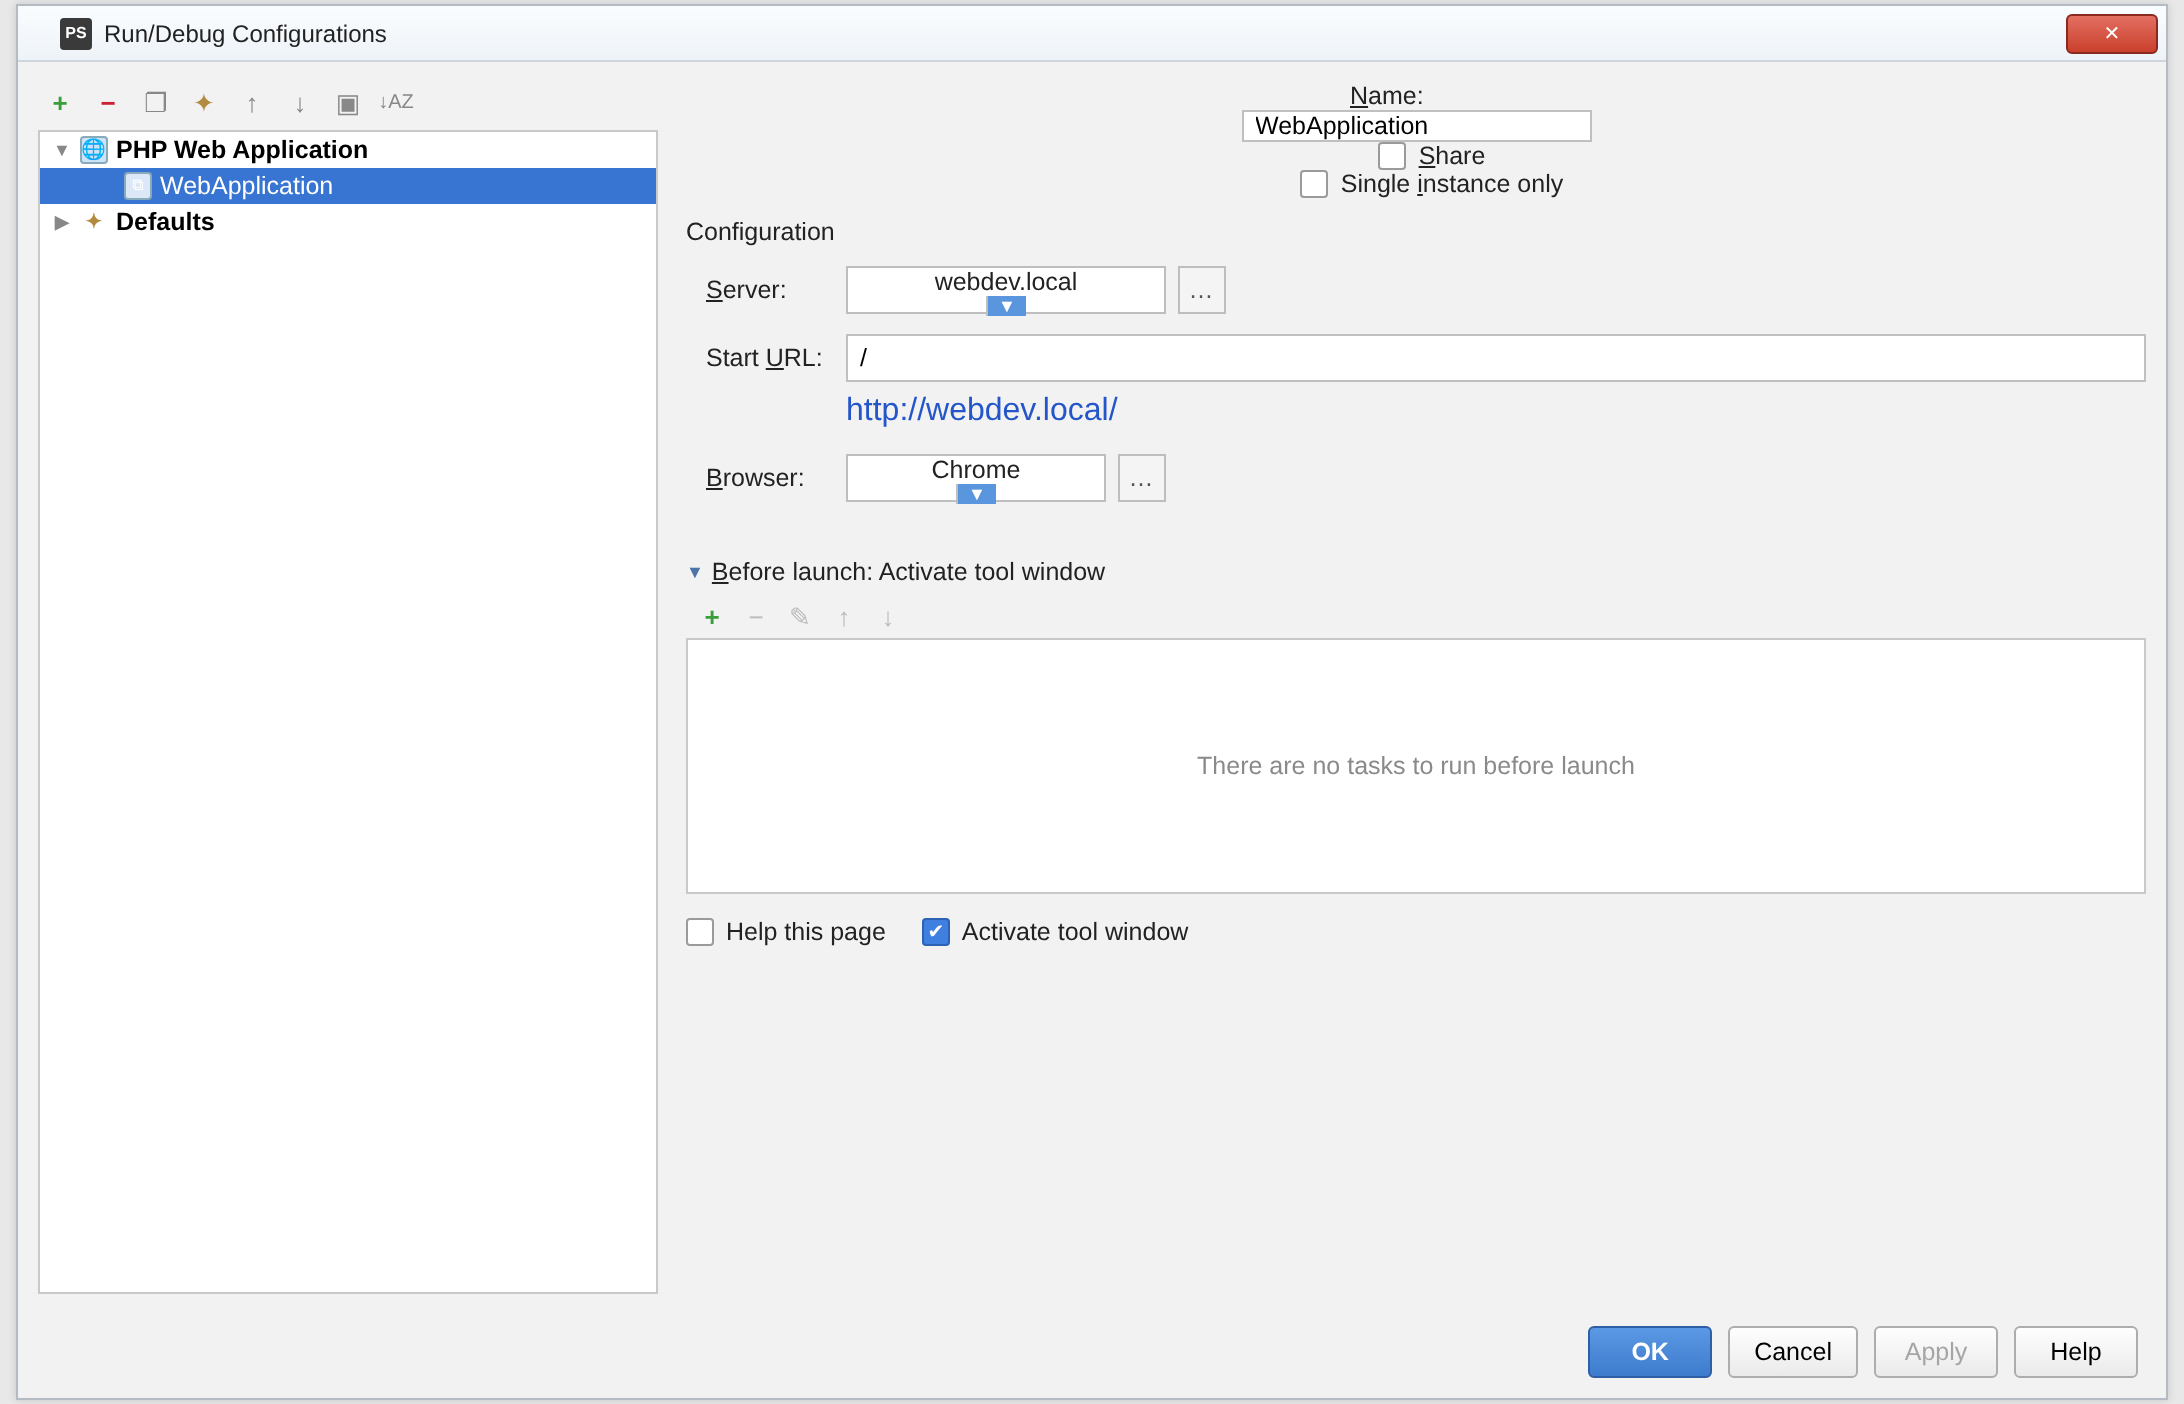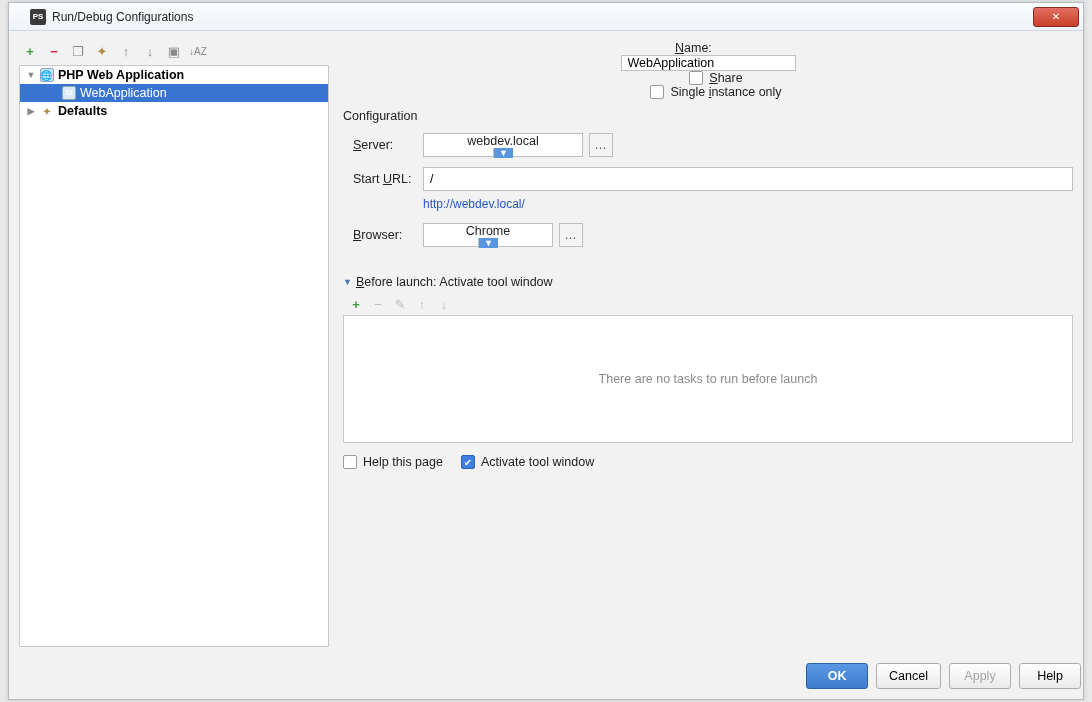--- a/index.html
+++ b/index.html
@@ -39,32 +39,32 @@
 .chkbox.on { background: #3e7fe0; border-color: #2e63b3; }
 
 .section-title { font-size: 12.5px; margin: 2px 0 10px 0; }
 .form-row { display: flex; align-items: center; margin-bottom: 10px; }
 .form-lbl { width: 70px; }
 .combo { display: flex; height: 24px; border: 1px solid #bebebe; background: #fff; align-items: center; flex-direction: column; }
 .combo .combo-icn { width: 16px; height: 16px; margin: 0 4px; border-radius: 50%; }
 .combo .combo-text { flex: 1; padding: 0 4px; }
 .combo .combo-arrow { width: 20px; height: 100%; background: #5a96de; color: #fff; display: flex; align-items: center; justify-content: center; font-size: 9px; border-left: 1px solid #bebebe; }
 .mini-btn { width: 24px; height: 24px; border: 1px solid #bebebe; background: #f4f4f4; margin-left: 6px; display: flex; align-items: center; justify-content: center; cursor: pointer; letter-spacing: 1px; color: #555; }
-.url-link { color: #2556c9; font-size: 12px; margin-left: 70px; margin-top: -4px; margin-bottom: 12px; }
+.url-link { color: #2556c9; font-size: 16px; margin-left: 70px; margin-top: -4px; margin-bottom: 12px; }
 
 .disclosure { color: #4c74a8; font-size: 9px; margin-right: 4px; }
 .before-launch-title { margin-top: 18px; margin-bottom: 6px; display: flex; align-items: center; }
 .bl-toolbar { display: flex; gap: 8px; padding: 2px 0 4px 6px; }
 .bl-btn { width: 14px; height: 14px; display: flex; align-items: center; justify-content: center; color: #bbb; font-size: 13px; cursor: pointer; }
 .bl-btn.green { color: #3a9e3a; font-weight: bold; }
 .tasks-box { height: 128px; border: 1px solid #c9c9c9; background: #fff; display: flex; align-items: center; justify-content: center; color: #8a8a8a; font-size: 12.5px; }
 
 .bottom-checks { display: flex; gap: 18px; margin-top: 12px; }
 
-.footer { position: absolute; bottom: 10px; right: 2px; display: flex; gap: 8px; text-align: center; }
+.footer { position: absolute; bottom: 10px; right: 14px; display: flex; gap: 8px; text-align: center; }
 .btn { min-width: 62px; height: 26px; border: 1px solid #adadad; background: linear-gradient(#fefefe,#eaeaea); border-radius: 3px; font-size: 12.5px; display: flex; align-items: center; justify-content: center; cursor: pointer; padding: 0 12px; }
 .btn.primary { background: linear-gradient(#5b98e5,#3d7ccd); border-color: #2d5fa4; color: #fff; font-weight: 600; }
 .btn.disabled { color: #a5a5a5; }
 
 .und { text-decoration: underline; text-decoration-style: solid; text-underline-offset: 1px; }
 .chrome-dot { background: conic-gradient(#ea4335 0 120deg,#fbbc05 120deg 240deg,#34a853 240deg 360deg); position: relative; }
 .chrome-dot::after { content: ""; position: absolute; inset: 3px; background: #fff; border-radius: 50%; }
 .chrome-dot::before { content: ""; position: absolute; inset: 5px; background: #4285f4; border-radius: 50%; z-index: 2; }
 </style>
 </head>

